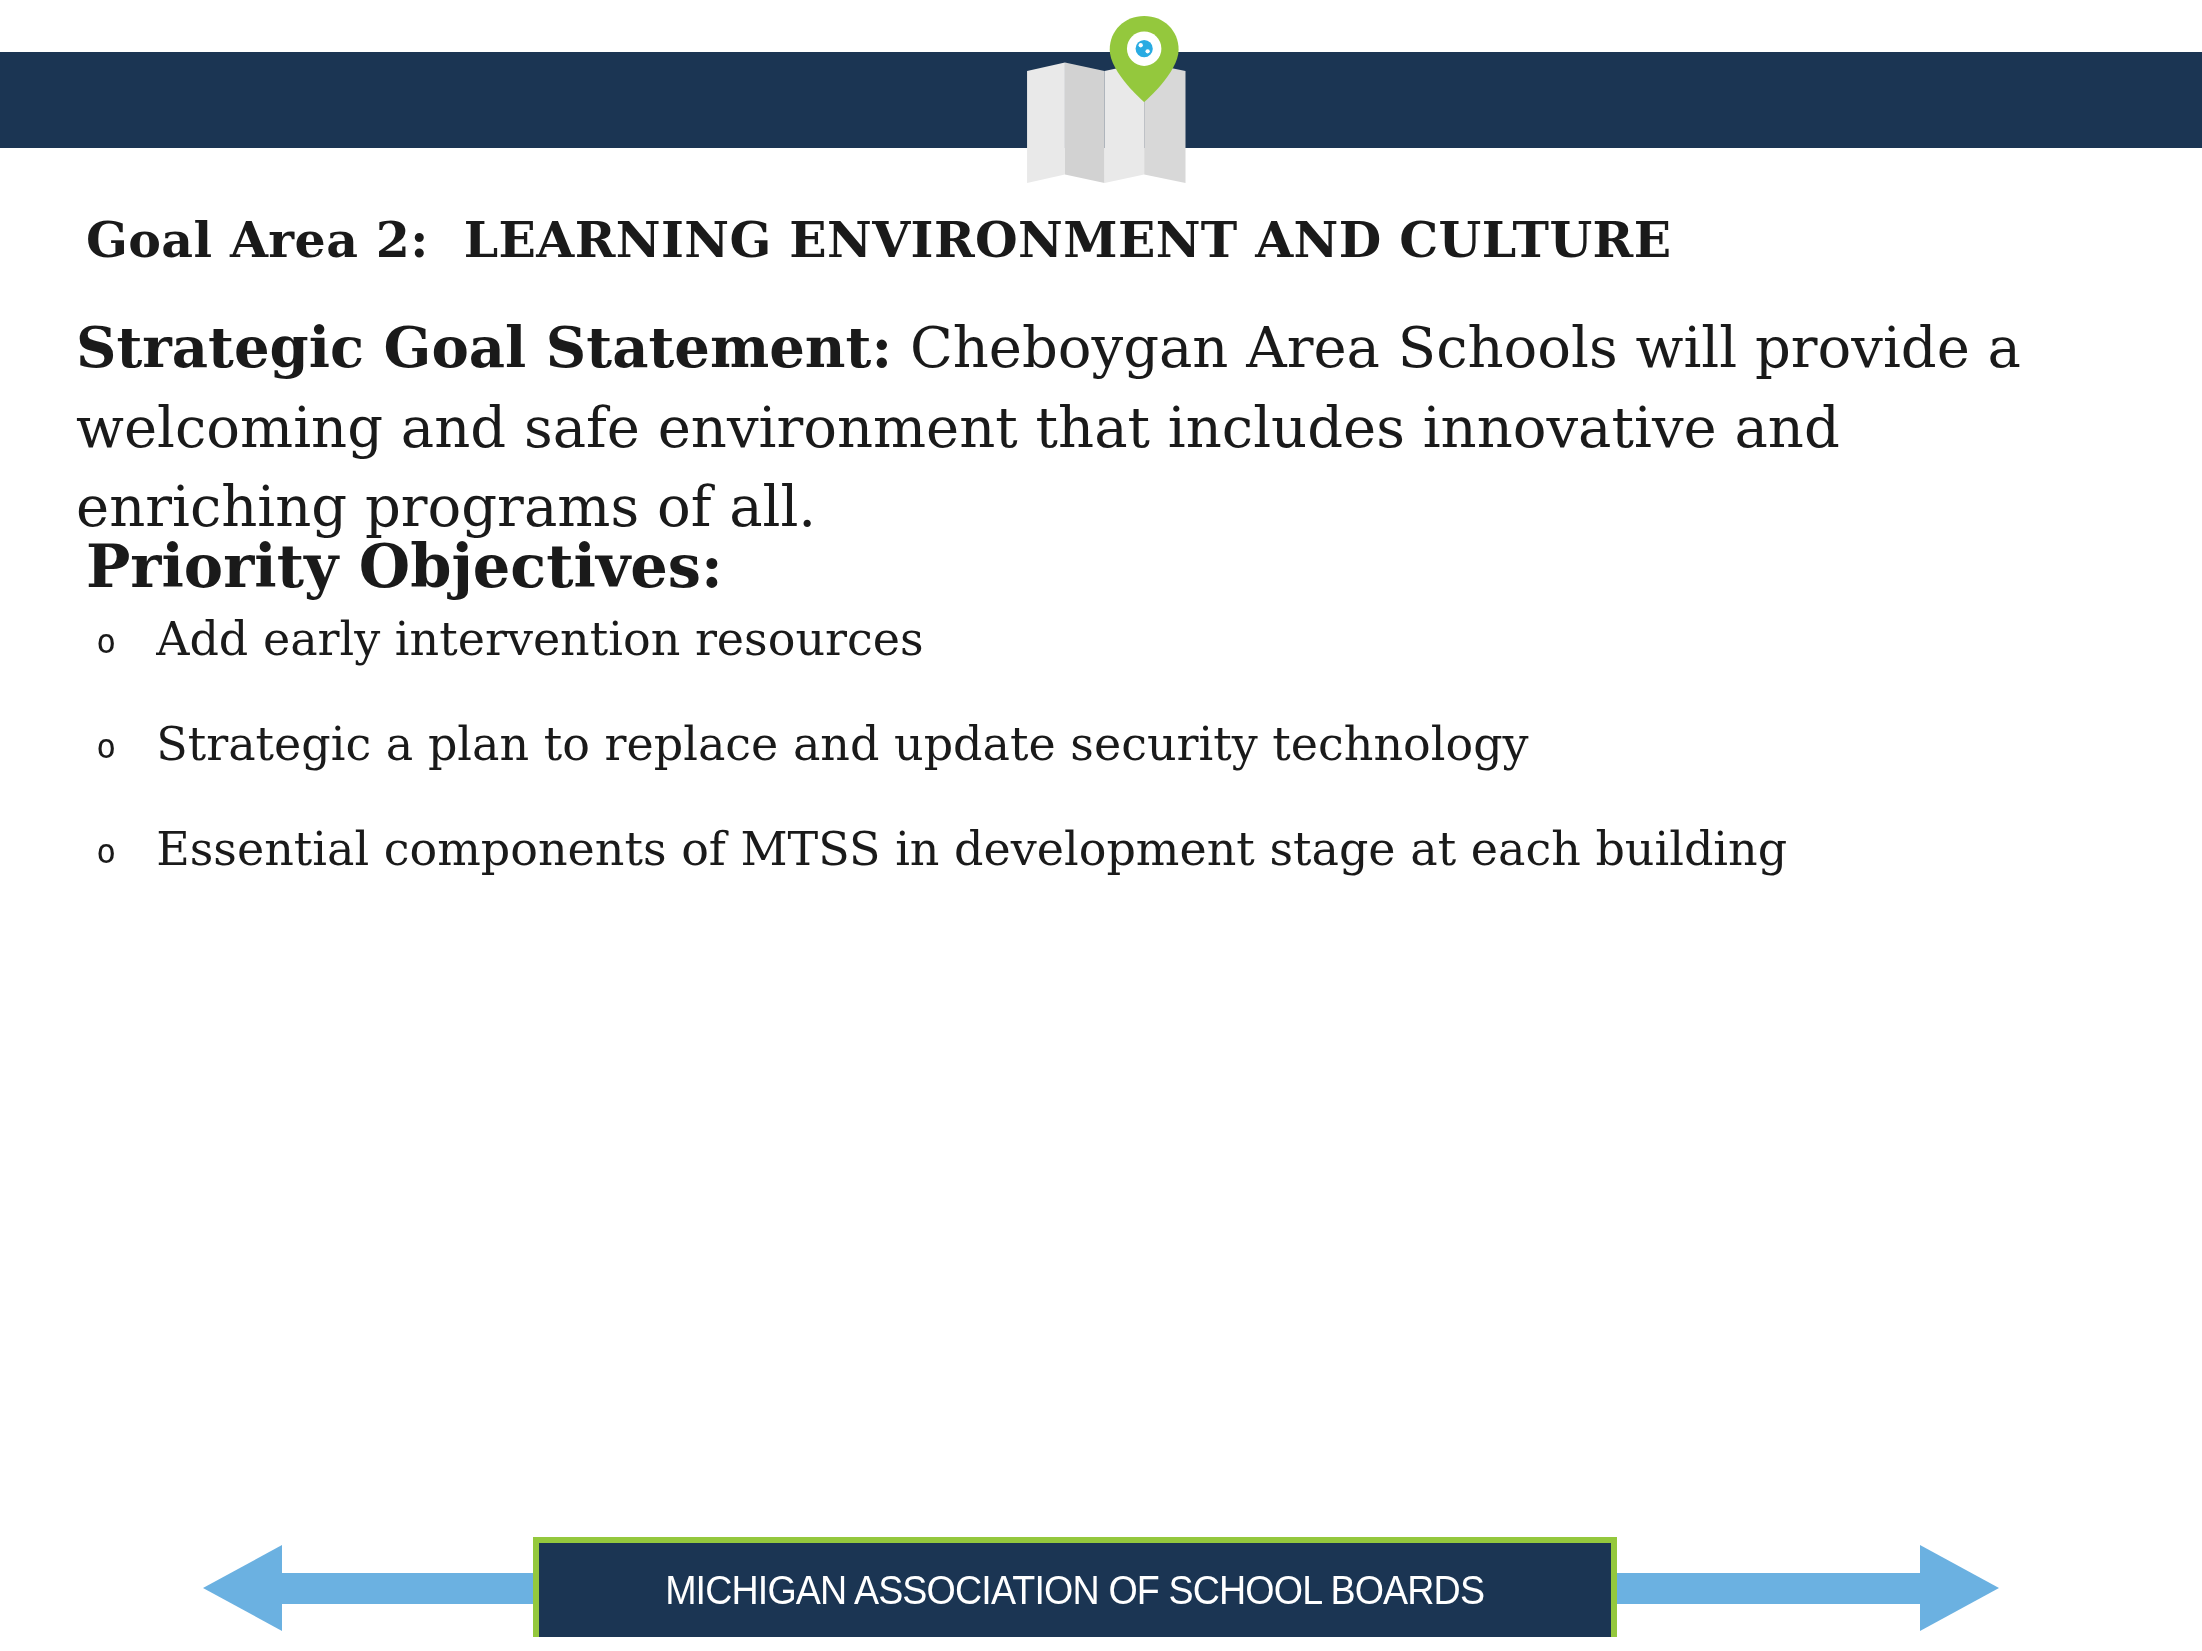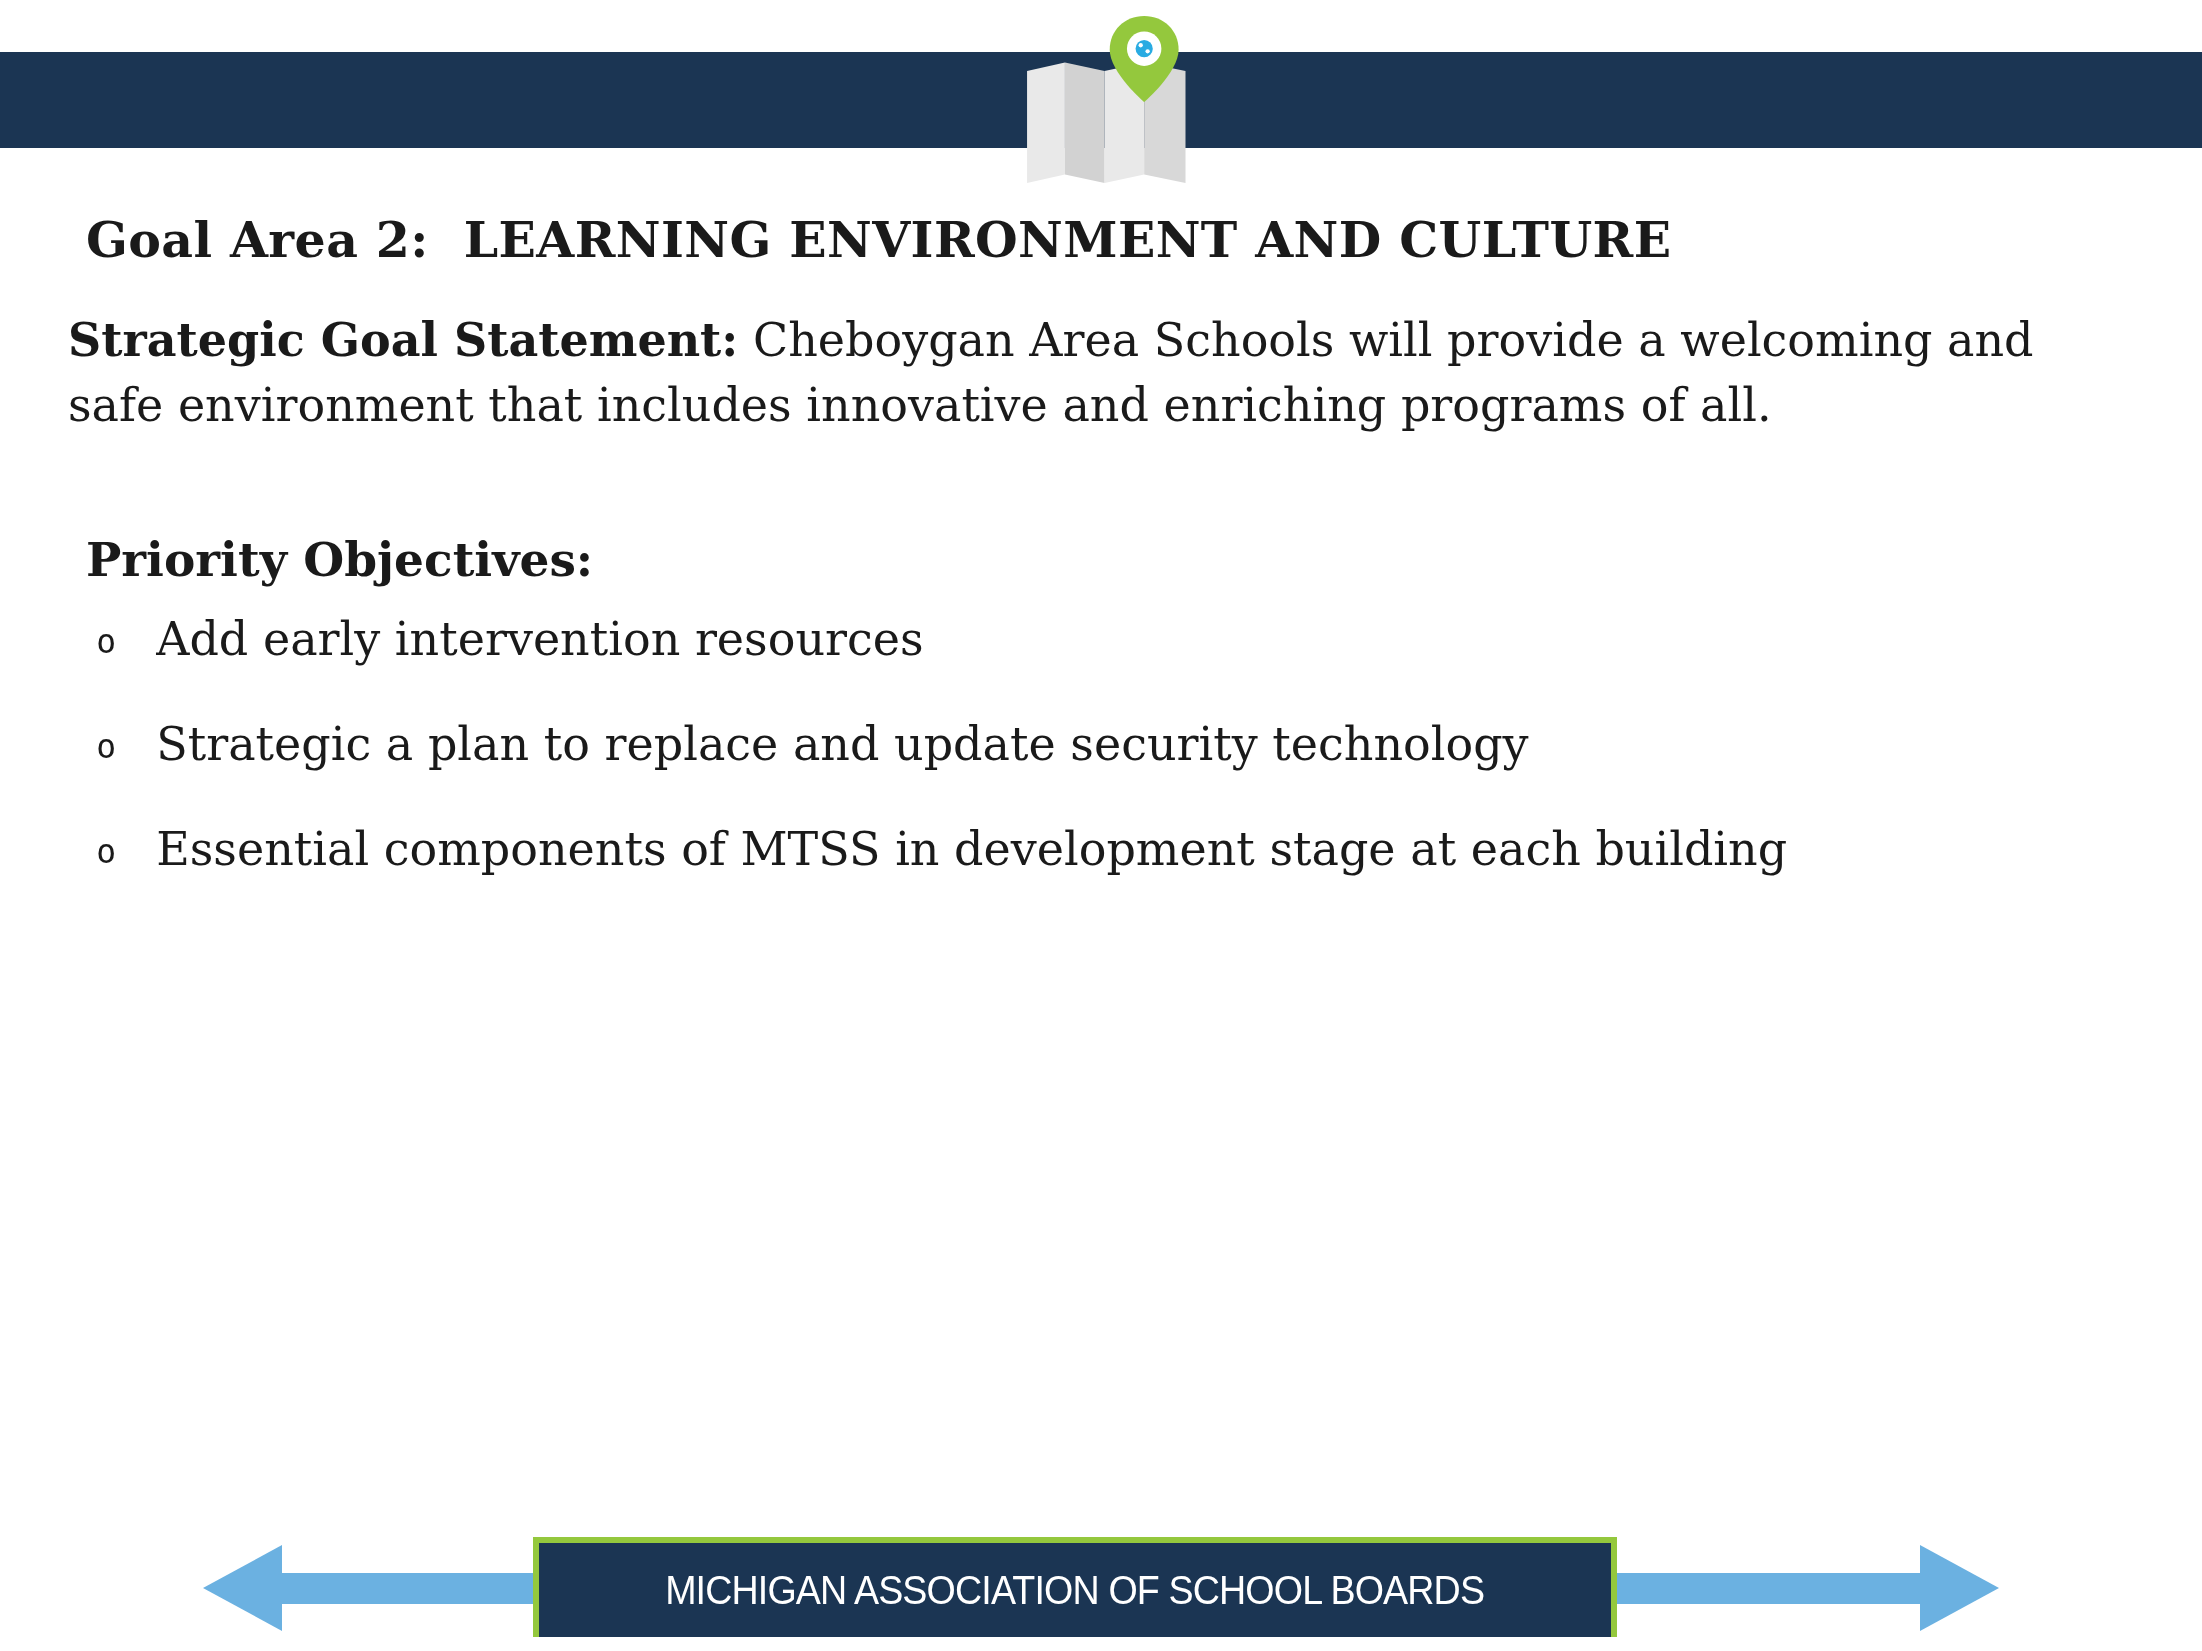--- a/index.html
+++ b/index.html
@@ -46,32 +46,32 @@
     font-weight: bold;
     white-space: pre-wrap;
     text-decoration-thickness: 4.3px;
     text-underline-offset: 8.6px;
     letter-spacing: 0.4px;
   }
 
   
   .goal-paragraph {
     position: absolute;
-    left: 68px; top: 308px;
+    left: 76px; top: 308px;
     width: 2022px;
-    font-size: 46px;
+    font-size: 56px;
     line-height: 1.42;
   }
   .goal-label { font-weight: bold; }
 
   
   .objectives-heading {
     position: absolute;
     left: 86px; top: 532px;
-    font-size: 47px;
+    font-size: 59px;
     font-weight: bold;
   }
   .objectives-list {
     position: absolute;
     left: 86px; top: 613px;
     width: 2022px;
     list-style: none;
   }
   .objective-item {
     display: flex;

